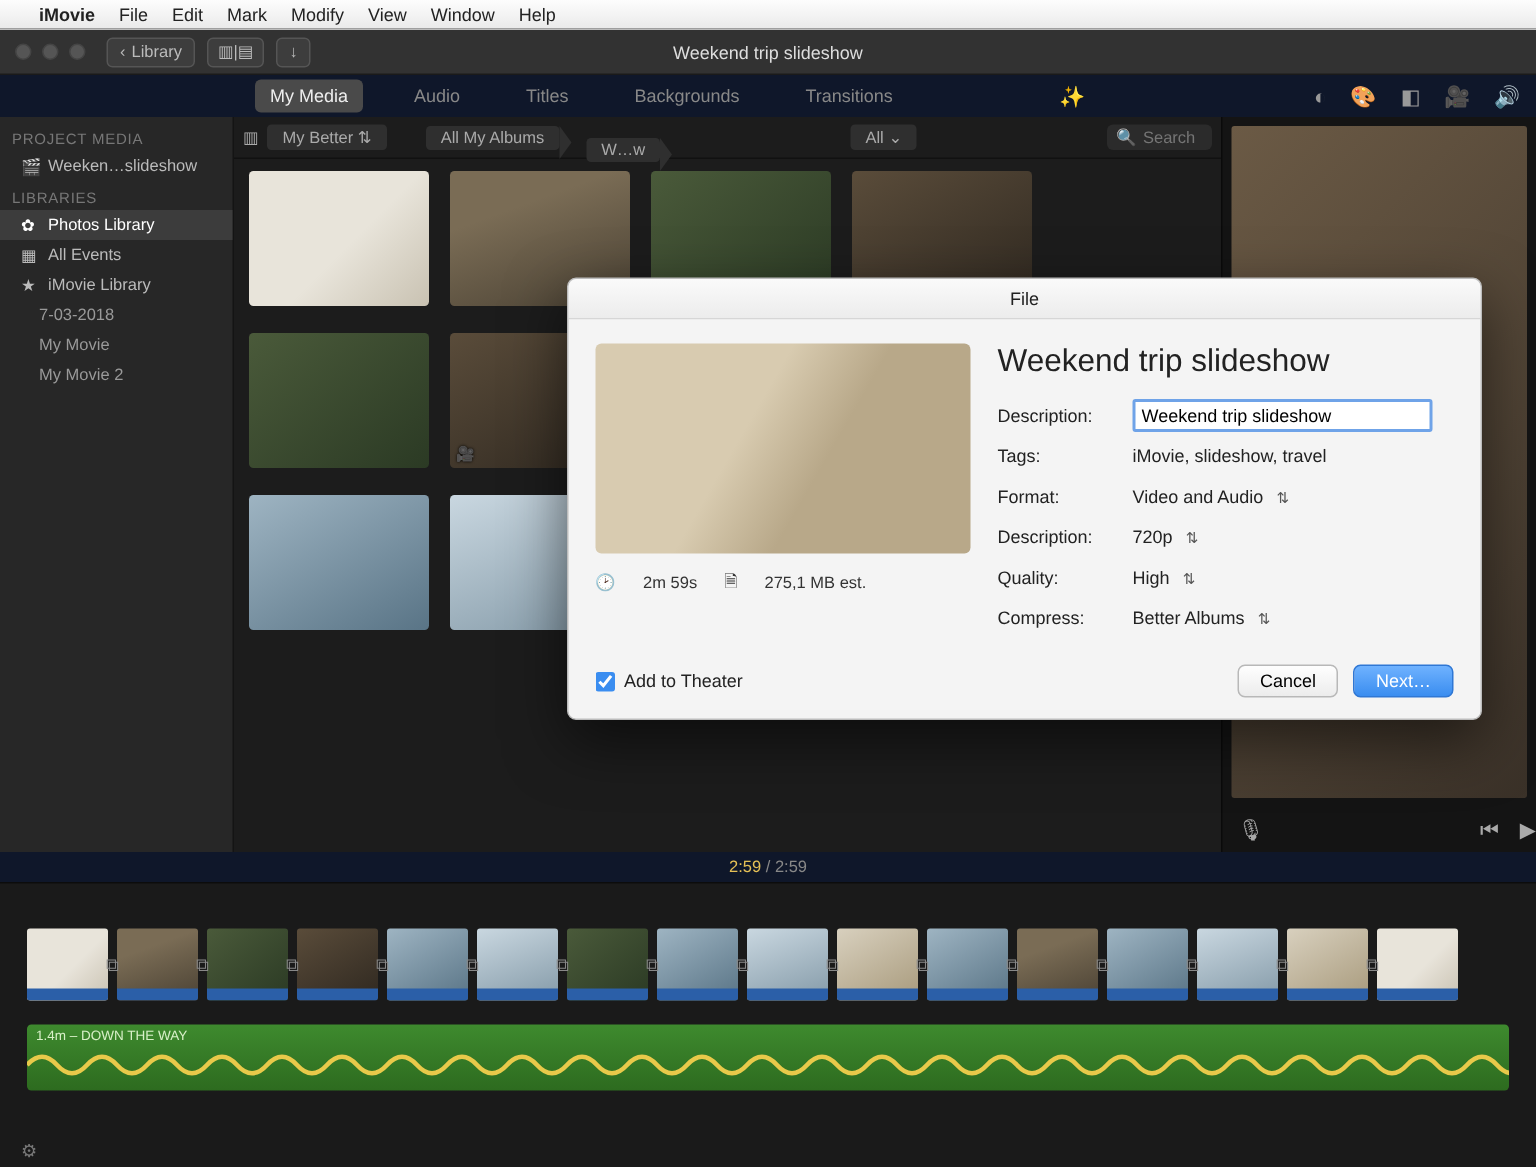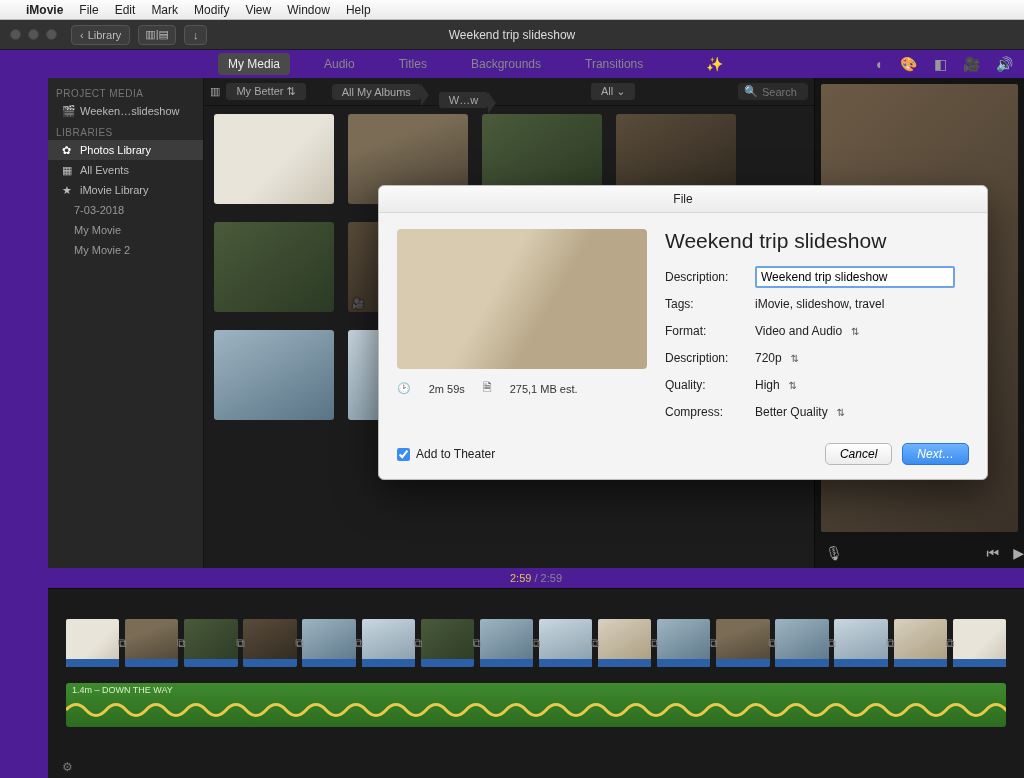--- a/index.html
+++ b/index.html
@@ -12,21 +12,21 @@
 
 
 .win { height: 758px; background: #2b2b2b; display: flex; flex-direction: column; }
 .titlebar { height: 30px; background: #323232; display: flex; align-items: center; position: relative; border-bottom: 1px solid #1a1a1a; }
 .lights { display: flex; gap: 7px; margin-left: 10px; }
 .light { width: 11px; height: 11px; border-radius: 50%; background: #555; border:1px solid #444; }
 .seggroup { display: flex; margin-left: 14px; gap: 8px; }
 .segbtn { height: 20px; background: #3d3d3d; border: 1px solid #555; border-radius: 4px; font-size: 11px; color: #bbb; display: flex; align-items: center; padding: 0 8px; gap: 4px; }
 .wintitle { position: absolute; left: 0; right: 0; text-align: center; font-size: 12px; color: #ddd; pointer-events: none; }
 
-.body { flex: 1; display: flex; flex-direction: column; background: #4c1d95; position: relative; padding-left: 48px; }
+.body { flex: 1; display: flex; flex-direction: column; background: #0f172a; position: relative; }
 
 
 .tabs { height: 28px; display: flex; align-items: center; padding-left: 170px; gap: 24px; font-size: 12px; color: #888; position: relative; }
 .tabs .tab { padding: 4px 10px; border-radius: 4px; cursor: default; }
 .tabs .tab.active { background: #4a4a4a; color: #eee; }
 .toolicons { position: absolute; right: 10px; display: flex; gap: 16px; color: #999; font-size: 14px; }
 
 
 .main { flex: 1; display: flex; min-height: 0; }
 
@@ -74,21 +74,21 @@
 .sheet .form { flex:1; }
 .sheet h2 { font-size:21px; font-weight:500; margin-bottom:12px; }
 .sheet .row { display:flex; align-items:center; height:24px; margin-bottom:3px;}
 .sheet .row label{ width:82px; text-align:left; margin-right:8px; color:#222;}
 .sheet .row .val{ color:#222;}
 .sheet .row input[type=text]{ width:200px; padding:2px 4px; border:2px solid #6fa3e8; border-radius:2px; font-size:12px; background:#fff;}
 .sheet .row .stepper{font-size:10px;color:#555;margin-left:6px;}
 .sheet .sfoot { display:flex; align-items:center; padding:8px 18px 14px; }
 .sheet .sfoot .chk{display:flex;align-items:center;gap:6px;}
 .sheet .sfoot .btns{margin-left:auto; display:flex; gap:10px;}
-.sheet button{ font-size:12px; padding:3px 14px; border-radius:5px; border:1px solid #b8b8b8; background:linear-gradient(#fefefe,#ececec); cursor:default;font-style:italic;}
+.sheet button{ font-size:12px; padding:3px 14px; border-radius:5px; border:1px solid #b8b8b8; background:linear-gradient(#fefefe,#ececec); cursor:default;}
 .sheet button.primary{ background:linear-gradient(#6fb2ff,#3a8df0); color:#fff; border-color:#2f77d4;}
 input[type=checkbox]{accent-color:#3a8df0;}
 
 
 .imgA{background:linear-gradient(135deg,#e8e4da 55%,#c9c2b2);} 
 .imgB{background:linear-gradient(160deg,#7a6c55 30%,#4b4234);} 
 .imgC{background:linear-gradient(140deg,#4a5a3a,#2b3a24);} 
 .imgD{background:linear-gradient(150deg,#5a4c3a,#2f2820);} 
 .imgE{background:linear-gradient(150deg,#9eb4c2,#597486);} 
 .imgF{background:linear-gradient(160deg,#c9d7e0,#849aa8);} 
@@ -343,21 +343,21 @@
           <div class="row">
             <label>Description:</label>
             <span class="val"><span>720p</span><span class="stepper"> ⇅</span></span>
           </div>
           <div class="row">
             <label>Quality:</label>
             <span class="val"><span>High</span><span class="stepper"> ⇅</span></span>
           </div>
           <div class="row">
             <label>Compress:</label>
-            <span class="val"><span>Better Quality</span><span class="stepper"> ⇅</span></span>
+            <span class="val"><span>Better Albums</span><span class="stepper"> ⇅</span></span>
           </div>
         </div>
       </div>
       <div class="sfoot">
         <label class="chk">
           <input type="checkbox" checked="" style="">
           <span>Add to Theater</span>
         </label>
         <div class="btns">
           <button>Cancel</button>

